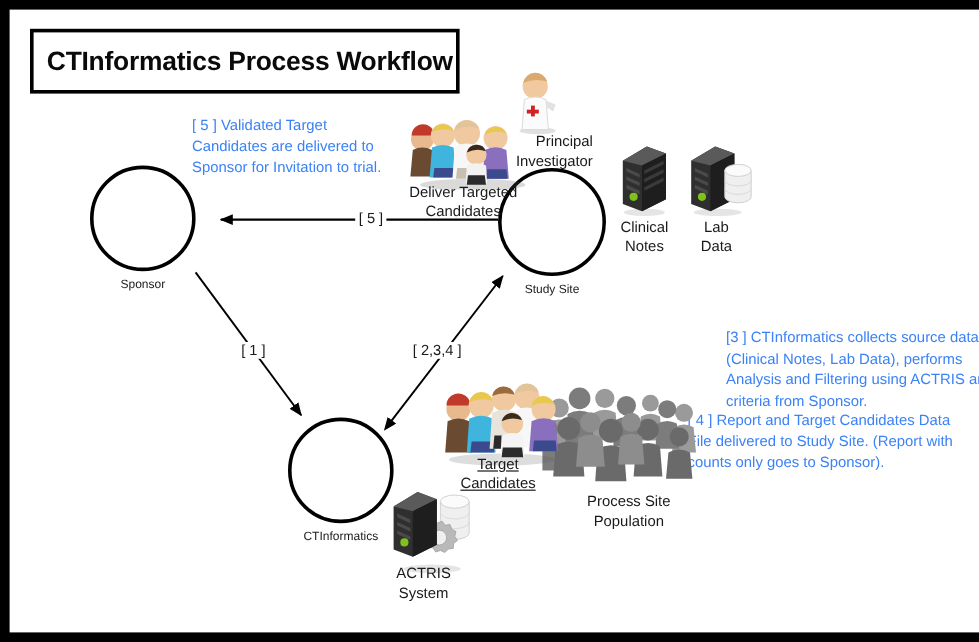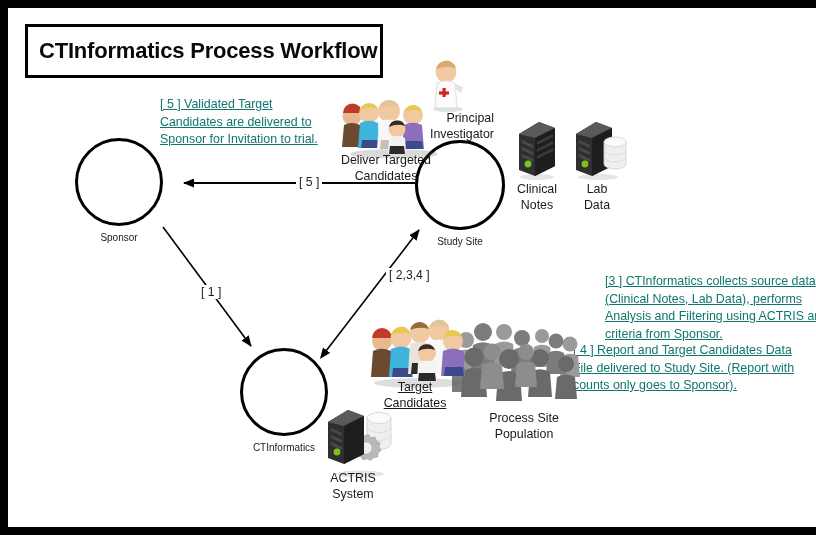--- a/index.html
+++ b/index.html
@@ -30,23 +30,22 @@
     display:flex;align-items:center;
   }
   #title-text{
     font-size:22px;font-weight:bold;color:#0a0a0a;
     padding-left:11px;letter-spacing:-0.2px;white-space:nowrap;
   }
 
   
   .note{
     position:absolute;
-    font-size:12.4px;line-height:17.5px;color:#0f766e;
+    font-size:12.4px;line-height:17.5px;color:#3b82f6;
     white-space:pre-line;
-    text-decoration:underline;
   }
 
   
   .node-circle{
     position:absolute;
     border:3px solid #000;
     border-radius:50%;
     background:transparent;
     box-sizing:border-box;
   }
@@ -105,21 +104,21 @@
     <div class="node-label" style="left:67px;top:222px;width:88px;">Sponsor</div>
 
     <div class="node-circle" style="left:407px;top:132px;width:90px;height:90px;"></div>
     <div class="node-label" style="left:402px;top:226px;width:100px;">Study Site</div>
 
     <div class="node-circle" style="left:232px;top:340px;width:88px;height:88px;"></div>
     <div class="node-label" style="left:222px;top:432px;width:108px;">CTInformatics</div>
 
     <div class="edge-label" style="left:288px;top:167px;">[ 5 ]</div>
     <div class="edge-label" style="left:190px;top:277px;">[ 1 ]</div>
-    <div class="edge-label" style="left:333px;top:260px;margin-left:45px;">[ 2,3,4 ]</div>
+    <div class="edge-label" style="left:333px;top:277px;">[ 2,3,4 ]</div>
 
     <div class="note" style="left:152px;top:88px;width:220px;">[ 5 ] Validated Target
 Candidates are delivered to
 Sponsor for Invitation to trial.</div>
 
 
 
     <div class="note" style="left:597px;top:265px;width:236px;">[3 ] CTInformatics collects source data
 (Clinical Notes, Lab Data), performs
 Analysis and Filtering using ACTRIS and

